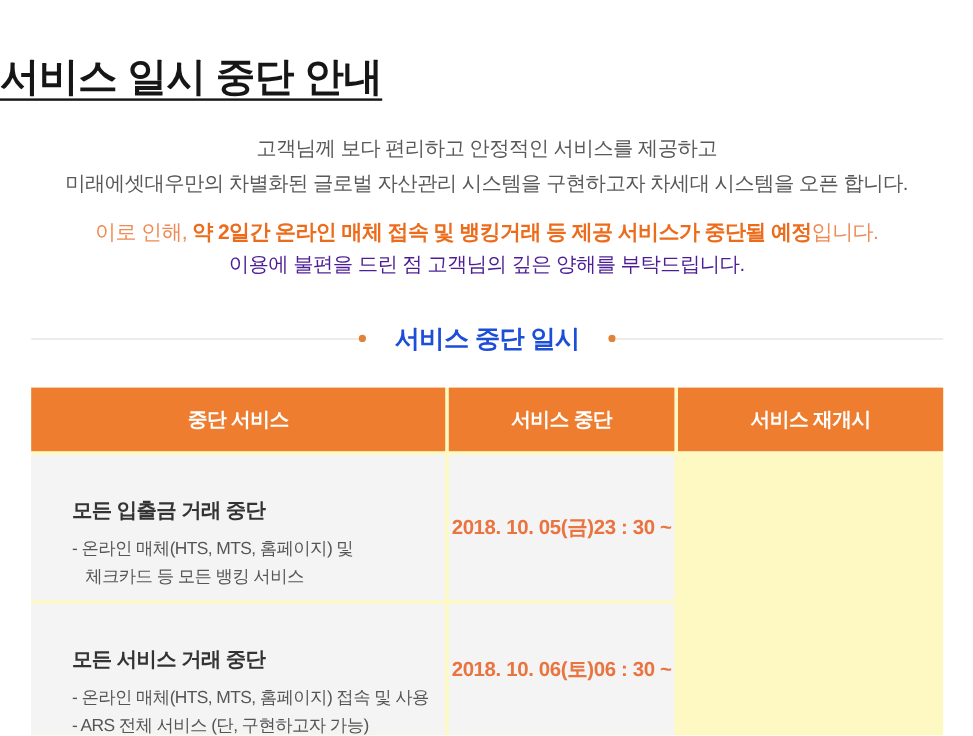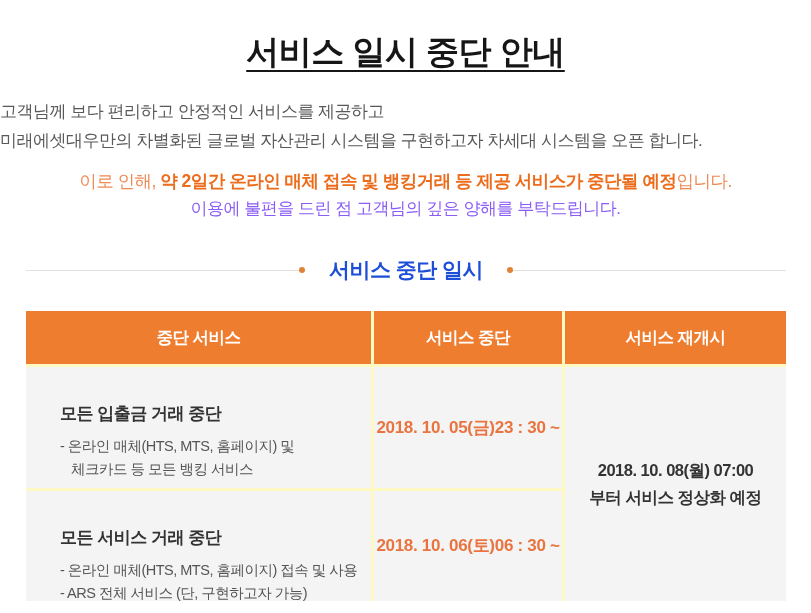--- a/index.html
+++ b/index.html
@@ -7,37 +7,37 @@
   body {
     width: 811px;
     height: 613px;
     background: #ffffff;
     font-family: "Liberation Sans", "DejaVu Sans", sans-serif;
     overflow: hidden;
   }
 
   
   .title {
-    margin-top: 30px;
-    text-align: center;
+    margin-top: 42px;
+    text-align: left;
     font-size: 33px;
     font-weight: 700;
     color: #161616;
     letter-spacing: -0.5px;
   }
   .title .underlined {
     text-decoration: underline;
     text-decoration-thickness: 2px;
     text-underline-offset: 7px;
   }
 
   
   .intro {
     margin-top: 16px;
-    text-align: left;
+    text-align: center;
     font-size: 17px;
     line-height: 29px;
     color: #595959;
     letter-spacing: -0.5px;
   }
   .notice {
     margin-top: 13px;
     text-align: center;
     font-size: 17.5px;
     line-height: 27px;
@@ -45,21 +45,21 @@
     letter-spacing: -0.5px;
   }
   .notice .em {
     color: #EC6C1C;
     font-weight: 700;
   }
   .apology {
     margin-top: 2px;
     text-align: center;
     font-size: 17px;
-    color: #8b5cf6;
+    color: #4c1d95;
     letter-spacing: -0.5px;
   }
 
   
   .section-head {
     width: 760px;
     margin: 36px 0 0 26px;
     display: flex;
     align-items: center;
   }
@@ -180,24 +180,20 @@
     <p class="svc-title">모든 입출금 거래 중단</p>
     <p class="svc-line">- 온라인 매체(HTS, MTS, 홈페이지) 및</p>
     <p class="svc-line indent">체크카드 등 모든 뱅킹 서비스</p>
   </div>
 
   <div class="cell when r2c2">
     <div>2018. 10. 05(금)</div>
     <div>23 : 30 ~</div>
   </div>
 
-  <div class="cell resume r23c3">
-    <div>2018. 10. 08(월) 07:00</div>
-    <div>부터 서비스 정상화 예정</div>
-  </div>
 
   <div class="cell svc r3c1">
     <p class="svc-title">모든 서비스 거래 중단</p>
     <p class="svc-line">- 온라인 매체(HTS, MTS, 홈페이지) 접속 및 사용</p>
     <p class="svc-line">- ARS 전체 서비스 (단, 구현하고자 가능)</p>
   </div>
 
   <div class="cell when r3c2">
     <div>2018. 10. 06(토)</div>
     <div>06 : 30 ~</div>

